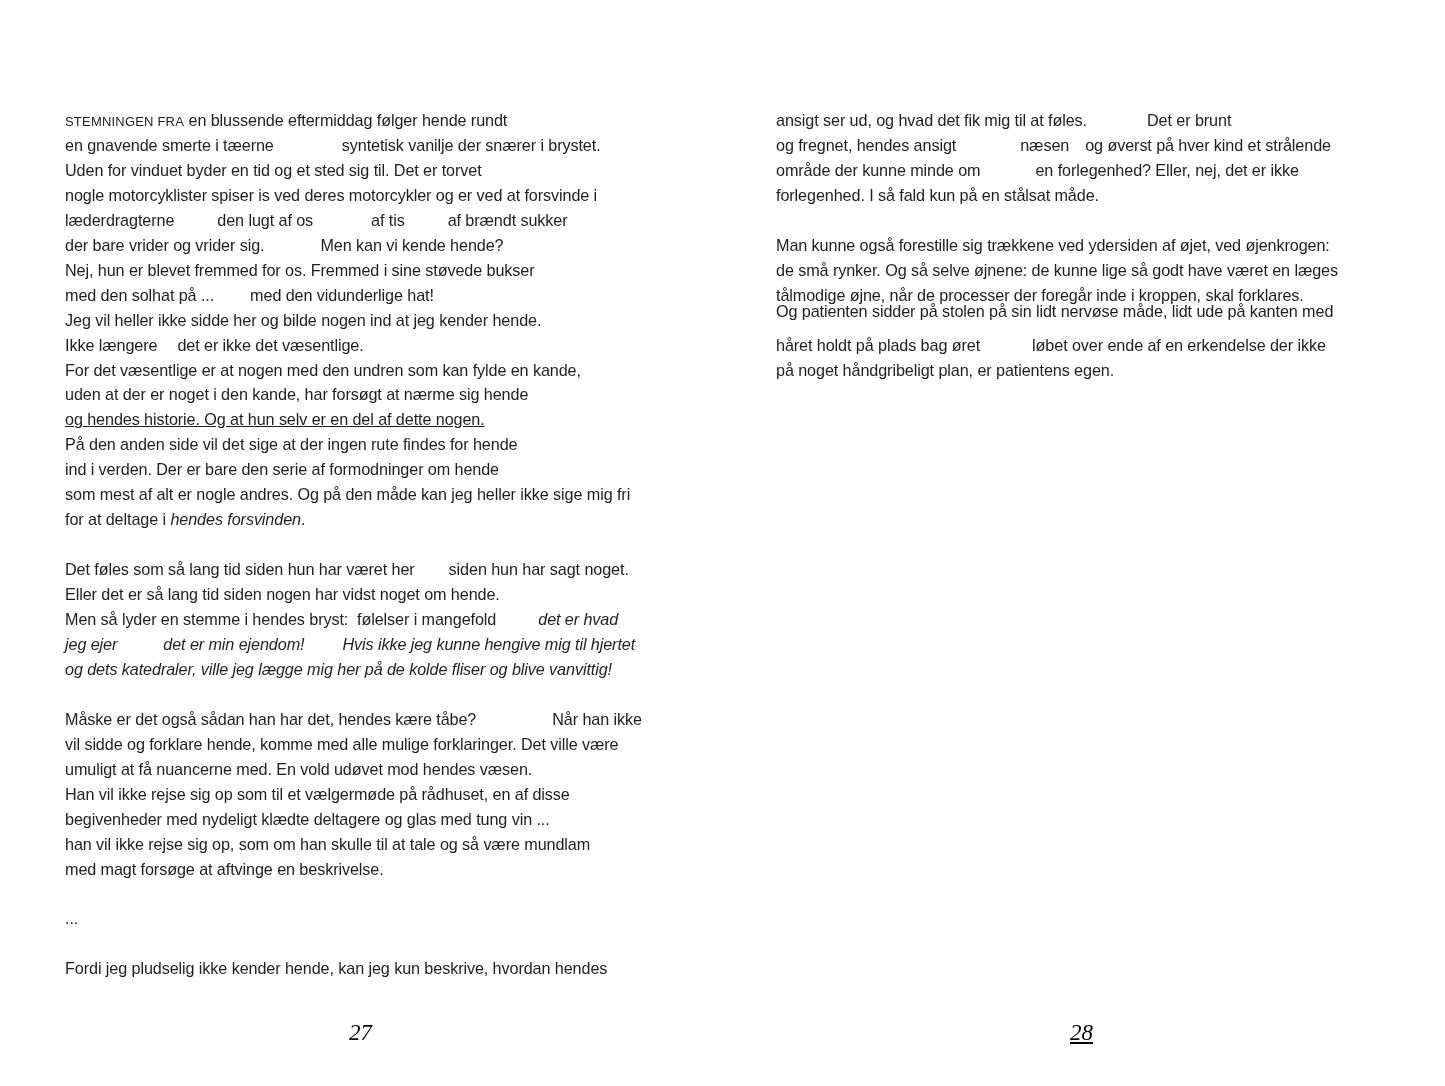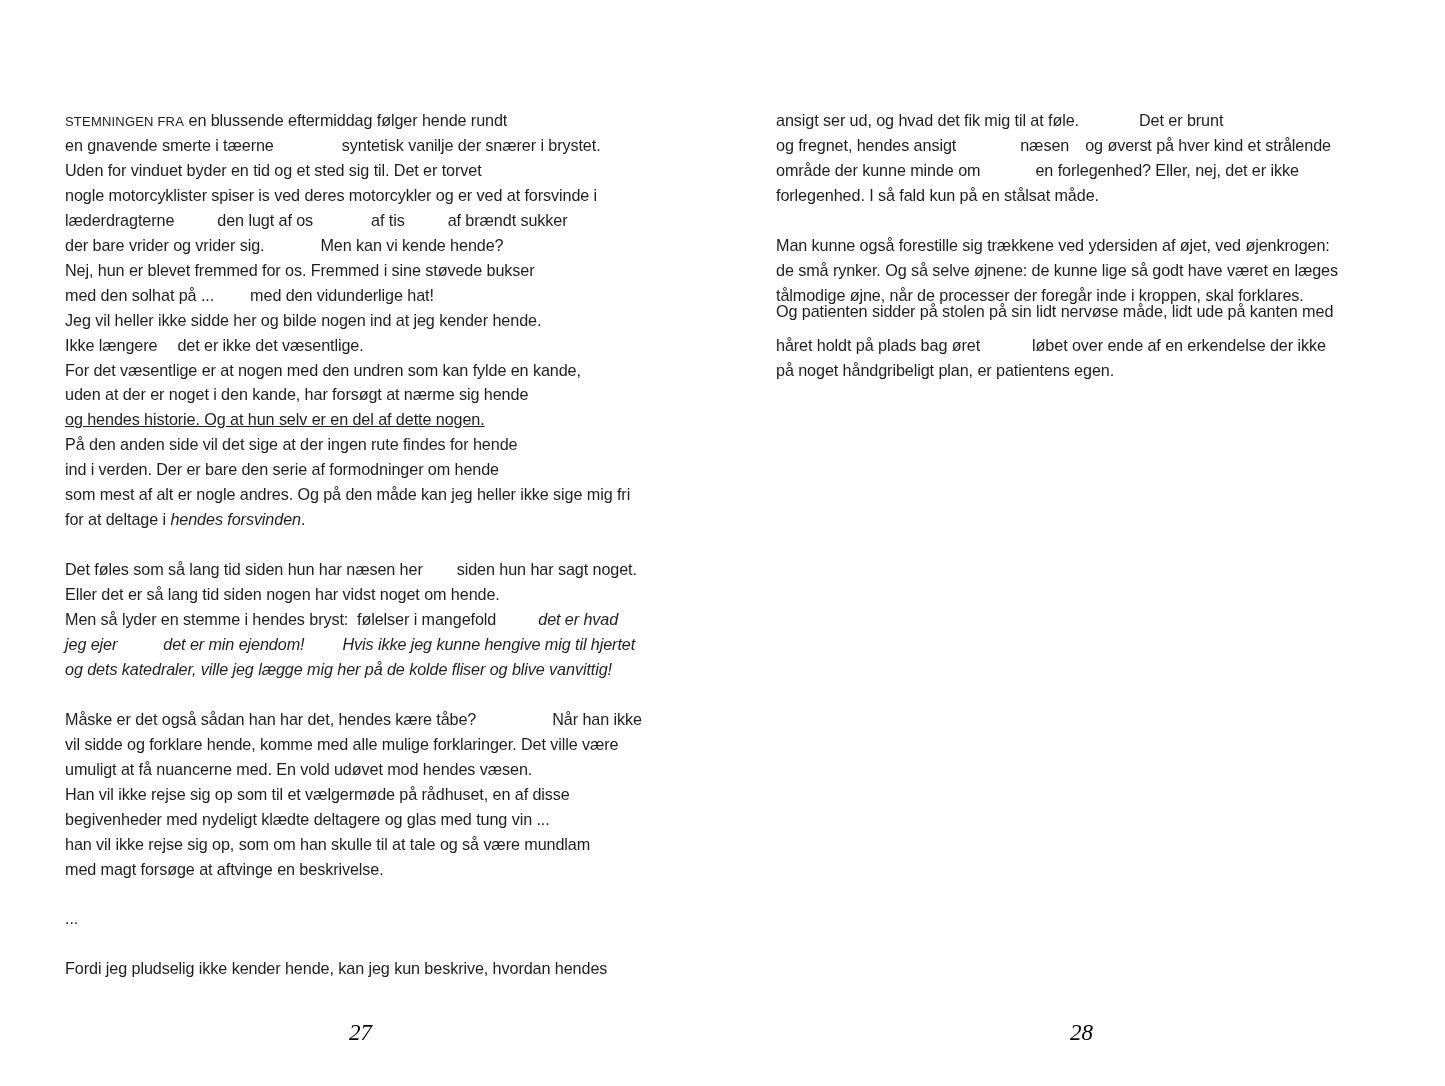--- a/index.html
+++ b/index.html
@@ -11,21 +11,21 @@
   .line { position: absolute; white-space: pre; font-size: 16.2px; line-height: 25px; height: 25px; letter-spacing: -0.1px; }
   #page-left .line { left: 65px; }
   #page-right .line { left: 54px; }
   .seg { display: inline; }
   .seg.italic { font-style: italic; text-align: right; }
   .seg.smallcaps { font-size: 13px; letter-spacing: 0.2px; }
   .gap { display: inline-block; }
   .page-number { position: absolute; top: 1020px; font-family: "Liberation Serif", "DejaVu Serif", serif;
                  font-style: italic; font-size: 23px; color: #000000; }
   #page-left .page-number { left: 349px; }
-  #page-right .page-number { left: 348px; }
+  #page-right .page-number { left: 348px; text-decoration: underline; }
 </style>
 </head>
 <body>
 
 <div class="page" id="page-left">
   <div class="text-block">
       <div class="line" style="top: 108px;"><span class="seg smallcaps">STEMNINGEN FRA</span><span class="seg"> en blussende eftermiddag følger hende rundt</span></div>
       <div class="line" style="top: 132.95px;"><span class="seg">en gnavende smerte i tæerne</span><span class="gap" style="width: 68px;"></span><span class="seg">syntetisk vanilje der snærer i brystet.</span></div>
       <div class="line" style="top: 157.9px;"><span class="seg">Uden for vinduet byder en tid og et sted sig til. Det er torvet</span></div>
       <div class="line" style="top: 182.85px;"><span class="seg">nogle motorcyklister spiser is ved deres motorcykler og er ved at forsvinde i</span></div>
@@ -36,21 +36,21 @@
       <div class="line" style="top: 307.6px;"><span class="seg">Jeg vil heller ikke sidde her og bilde nogen ind at jeg kender hende.</span></div>
       <div class="line" style="top: 332.55px;"><span class="seg">Ikke længere</span><span class="gap" style="width: 20px;"></span><span class="seg">det er ikke det væsentlige.</span></div>
       <div class="line" style="top: 357.5px;"><span class="seg">For det væsentlige er at nogen med den undren som kan fylde en kande,</span></div>
       <div class="line" style="top: 382.45px; text-align: right;"><span class="seg">uden at der er noget i den kande, har forsøgt at nærme sig hende</span></div>
       <div class="line" style="top: 407.4px; text-decoration: underline;"><span class="seg">og hendes historie. Og at hun selv er en del af dette nogen.</span></div>
       <div class="line" style="top: 432.35px;"><span class="seg">På den anden side vil det sige at der ingen rute findes for hende</span></div>
       <div class="line" style="top: 457.3px;"><span class="seg">ind i verden. Der er bare den serie af formodninger om hende</span></div>
       <div class="line" style="top: 482.25px;"><span class="seg">som mest af alt er nogle andres. Og på den måde kan jeg heller ikke sige mig fri</span></div>
       <div class="line" style="top: 507.2px;"><span class="seg">for at deltage i </span><span class="seg italic">hendes forsvinden</span><span class="seg">.</span></div>
       <div class="line" style="top: 532.15px;"></div>
-      <div class="line" style="top: 557.1px;"><span class="seg">Det føles som så lang tid siden hun har næsen her</span><span class="gap" style="width: 34px;"></span><span class="seg">siden hun har sagt noget.</span></div>
+      <div class="line" style="top: 557.1px;"><span class="seg">Det føles som så lang tid siden hun har været her</span><span class="gap" style="width: 34px;"></span><span class="seg">siden hun har sagt noget.</span></div>
       <div class="line" style="top: 582.05px;"><span class="seg">Eller det er så lang tid siden nogen har vidst noget om hende.</span></div>
       <div class="line" style="top: 607px;"><span class="seg">Men så lyder en stemme i hendes bryst:  følelser i mangefold</span><span class="gap" style="width: 42px;"></span><span class="seg italic">det er hvad</span></div>
       <div class="line" style="top: 631.95px;"><span class="seg italic">jeg ejer</span><span class="gap" style="width: 46px;"></span><span class="seg italic">det er min ejendom!</span><span class="gap" style="width: 38px;"></span><span class="seg italic">Hvis ikke jeg kunne hengive mig til hjertet</span></div>
       <div class="line" style="top: 656.9px;"><span class="seg italic">og dets katedraler, ville jeg lægge mig her på de kolde fliser og blive vanvittig!</span></div>
       <div class="line" style="top: 681.85px;"></div>
       <div class="line" style="top: 706.8px;"><span class="seg">Måske er det også sådan han har det, hendes kære tåbe?</span><span class="gap" style="width: 76px;"></span><span class="seg">Når han ikke</span></div>
       <div class="line" style="top: 731.75px;"><span class="seg">vil sidde og forklare hende, komme med alle mulige forklaringer. Det ville være</span></div>
       <div class="line" style="top: 756.7px;"><span class="seg">umuligt at få nuancerne med. En vold udøvet mod hendes væsen.</span></div>
       <div class="line" style="top: 781.65px;"><span class="seg">Han vil ikke rejse sig op som til et vælgermøde på rådhuset, en af disse</span></div>
       <div class="line" style="top: 806.6px;"><span class="seg">begivenheder med nydeligt klædte deltagere og glas med tung vin ...</span></div>
@@ -59,21 +59,21 @@
       <div class="line" style="top: 881.45px;"></div>
       <div class="line" style="top: 906.4px;"><span class="seg">...</span></div>
       <div class="line" style="top: 931.35px;"></div>
       <div class="line" style="top: 956.3px;"><span class="seg">Fordi jeg pludselig ikke kender hende, kan jeg kun beskrive, hvordan hendes</span></div>
     </div>
   <div class="page-number">27</div>
 </div>
 
 <div class="page" id="page-right">
   <div class="text-block">
-      <div class="line" style="top: 108px;"><span class="seg">ansigt ser ud, og hvad det fik mig til at føle.</span><span class="gap" style="width: 60px;"></span><span class="seg">Det er brunt</span></div>
+      <div class="line" style="top: 108px;"><span class="seg">ansigt ser ud, og hvad det fik mig til at føles.</span><span class="gap" style="width: 60px;"></span><span class="seg">Det er brunt</span></div>
       <div class="line" style="top: 132.95px;"><span class="seg">og fregnet, hendes ansigt</span><span class="gap" style="width: 64px;"></span><span class="seg">næsen</span><span class="gap" style="width: 16px;"></span><span class="seg">og øverst på hver kind et strålende</span></div>
       <div class="line" style="top: 157.9px;"><span class="seg">område der kunne minde om</span><span class="gap" style="width: 55px;"></span><span class="seg">en forlegenhed? Eller, nej, det er ikke</span></div>
       <div class="line" style="top: 182.85px;"><span class="seg">forlegenhed. I så fald kun på en stålsat måde.</span></div>
       <div class="line" style="top: 207.8px;"></div>
       <div class="line" style="top: 232.75px;"><span class="seg">Man kunne også forestille sig trækkene ved ydersiden af øjet, ved øjenkrogen:</span></div>
       <div class="line" style="top: 257.7px;"><span class="seg">de små rynker. Og så selve øjnene: de kunne lige så godt have været en læges</span></div>
       <div class="line" style="top: 282.65px;"><span class="seg">tålmodige øjne, når de processer der foregår inde i kroppen, skal forklares.</span></div>
       <div class="line" style="top: 299px;"><span class="seg">Og patienten sidder på stolen på sin lidt nervøse måde, lidt ude på kanten med</span></div>
       <div class="line" style="top: 332.55px;"><span class="seg">håret holdt på plads bag øret</span><span class="gap" style="width: 52px;"></span><span class="seg">løbet over ende af en erkendelse der ikke</span></div>
       <div class="line" style="top: 357.5px;"><span class="seg">på noget håndgribeligt plan, er patientens egen.</span></div>

